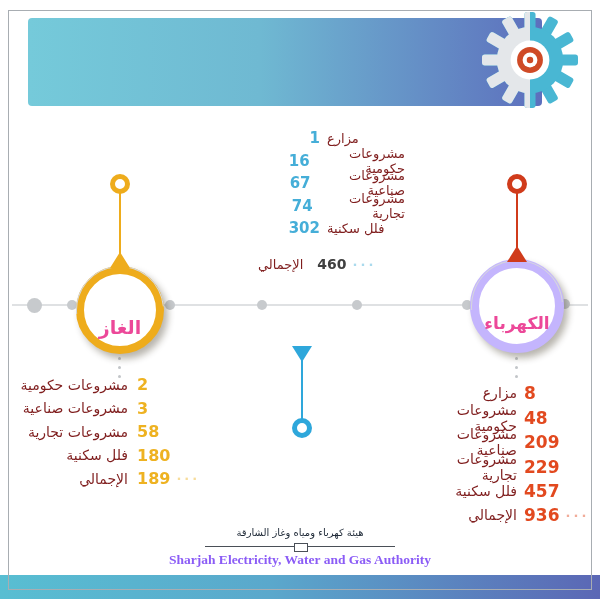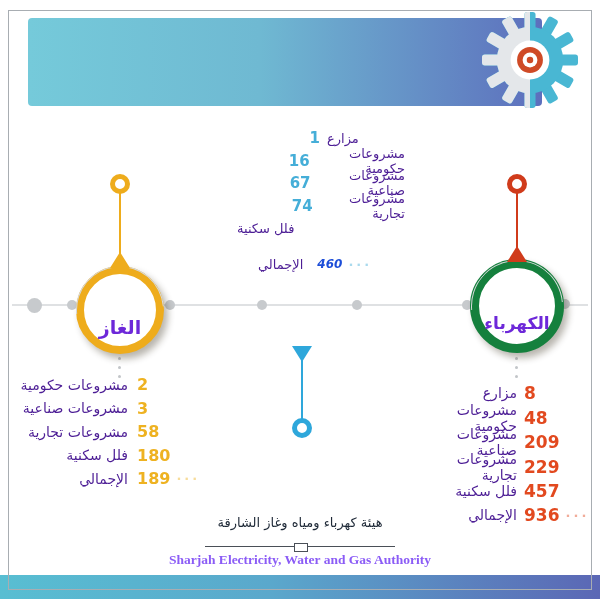--- a/index.html
+++ b/index.html
@@ -15,24 +15,24 @@
           color:#273142;font-weight:bold;font-size:21px;line-height:32px;z-index:3;}
   .gear{position:absolute;left:482px;top:12px;width:96px;height:96px;z-index:4;}
   
   .tl-line{position:absolute;left:12px;top:304px;width:576px;height:2px;background:#dfe1e3;z-index:1;}
   .tl-dot{position:absolute;border-radius:50%;background:#c7cacd;z-index:2;}
   
   .node{position:absolute;border-radius:50%;background:#fff;display:flex;align-items:center;justify-content:center;
         z-index:3;box-shadow:4px 5px 7px rgba(40,30,10,.33);}
   .node::before{content:'';position:absolute;inset:-8px;border-radius:50%;border:1px solid #d6d8da;
         border-right-color:transparent;border-bottom-color:transparent;transform:rotate(40deg);}
-  .node-label{font-size:19px;font-weight:bold;color:#6d28d9;direction:rtl;margin-top:33px;}
+  .node-label{font-size:19px;font-weight:bold;color:#ec4899;direction:rtl;margin-top:33px;}
   .node-gas{left:76px;top:266px;width:72px;height:72px;border:8px solid #eeac1c;}
   .node-water{left:258px;top:261px;width:72px;height:72px;border:8px solid #2ea7db;}
-  .node-elec{left:470px;top:259px;width:76px;height:76px;border:9px solid #15803d;font-size:17px;}
+  .node-elec{left:470px;top:259px;width:76px;height:76px;border:9px solid #c4b5fd;font-size:17px;}
   .node-elec .node-label{font-size:17px;}
   
   .tri-up{position:absolute;width:0;height:0;border-left:10px solid transparent;border-right:10px solid transparent;z-index:4;}
   .tri-down{position:absolute;width:0;height:0;border-left:10px solid transparent;border-right:10px solid transparent;z-index:4;}
   .tri-gas{left:110px;top:252px;border-bottom:16px solid #eeac1c;}
   .tri-elec{left:507px;top:246px;border-bottom:16px solid #d03b1b;}
   .tri-water{left:292px;top:346px;border-top:16px solid #2ea7db;}
   .vline{position:absolute;width:2px;z-index:1;}
   .vline-gas{left:119px;top:193px;height:61px;background:#eeac1c;}
   .vline-elec{left:516px;top:193px;height:55px;background:#d03b1b;}
@@ -41,46 +41,46 @@
   .ring-gas{left:110px;top:174px;border:5px solid #eeac1c;}
   .ring-elec{left:507px;top:174px;border:5px solid #d03b1b;}
   .ring-water{left:292px;top:418px;border:5px solid #2ea7db;}
   .trail{position:absolute;width:4px;z-index:1;}
   .trail i{display:block;width:3px;height:3px;border-radius:50%;background:#c2c5c8;margin:0 0 6px 0;}
   .trail-gas{left:118px;top:357px;}
   .trail-elec{left:515px;top:357px;}
   
   .list{position:absolute;z-index:2;}
   .row{display:flex;align-items:center;direction:ltr;}
-  .lbl{direction:rtl;color:#4c1d95;}
+  .lbl{direction:rtl;color:#7f1d1d;}
   .num{font-weight:bold;}
   .dots{letter-spacing:3px;font-weight:bold;margin-left:6px;opacity:.45;font-size:13px;}
   
   .list-water{left:230px;top:127px;width:175px;}
   .list-water .row{height:22.5px;}
   .list-water .num{width:90px;text-align:right;font-size:15px;color:#45aed8;}
   .list-water .lbl{margin-left:7px;font-size:13px;}
   .list-water .row-total{display:flex;align-items:center;height:22.5px;margin-left:28px;direction:ltr;}
   .list-water .row-total .lbl{margin:0 0 0 0;font-size:13px;}
-  .list-water .row-total .num{width:auto;margin-left:14px;font-size:12px;color:#1d4ed8;font-style:italic;}
+  .list-water .row-total .num{width:auto;margin-left:14px;font-size:14px;color:#404040;}
   .list-water .dots{color:#45aed8;}
   
   .list-gas{left:14px;top:373px;width:210px;}
   .list-gas .row{height:23.5px;}
   .list-gas .lbl{width:114px;text-align:right;font-size:14px;}
   .list-gas .num{margin-left:9px;font-size:16px;color:#eeb221;}
   .list-gas .dots{color:#eeb221;}
   
   .list-elec{left:418px;top:381px;width:175px;}
   .list-elec .row{height:24.5px;}
   .list-elec .lbl{width:99px;text-align:right;font-size:14px;}
   .list-elec .num{margin-left:7px;font-size:17px;color:#e2491f;}
   .list-elec .dots{color:#e2491f;}
   
-  .footer-ar{position:absolute;left:0;top:515px;width:100%;text-align:center;font-size:13px;
+  .footer-ar{position:absolute;left:0;top:527px;width:100%;text-align:center;font-size:10px;
              color:#1d2836;letter-spacing:1px;direction:rtl;z-index:2;}
   .footer-divider{position:absolute;left:205px;top:546px;width:190px;height:1px;background:#4a4f57;z-index:2;}
   .footer-divider-box{position:absolute;left:294px;top:543px;width:12px;height:7px;background:#fff;
              border:1px solid #4a4f57;z-index:3;}
   .footer-en{position:absolute;left:0;top:552px;width:100%;text-align:center;
              font-family:"Liberation Serif",serif;font-weight:bold;font-size:13.5px;color:#8b5cf6;z-index:2;}
   .bottom-bar{position:absolute;left:0;top:575px;width:600px;height:24px;
              background:linear-gradient(90deg,#58bed2 0%,#5aa8cc 45%,#5b67b5 100%);z-index:5;}
 </style>
 </head>
@@ -177,20 +177,21 @@
         <span class="num">67</span>
         <span class="lbl">مشروعات صناعية</span>
       </div>
 
       <div class="row">
         <span class="num">74</span>
         <span class="lbl">مشروعات تجارية</span>
       </div>
 
       <div class="row">
+        <span class="num">302</span>
         <span class="lbl">فلل سكنية</span>
       </div>
     </div>
   <div class="list list-water" style="top:253px;">
     <div class="row-total">
       <span class="lbl">الإجمالي</span>
       <span class="num">460</span>
       <span class="dots">···</span>
     </div>
   </div>

